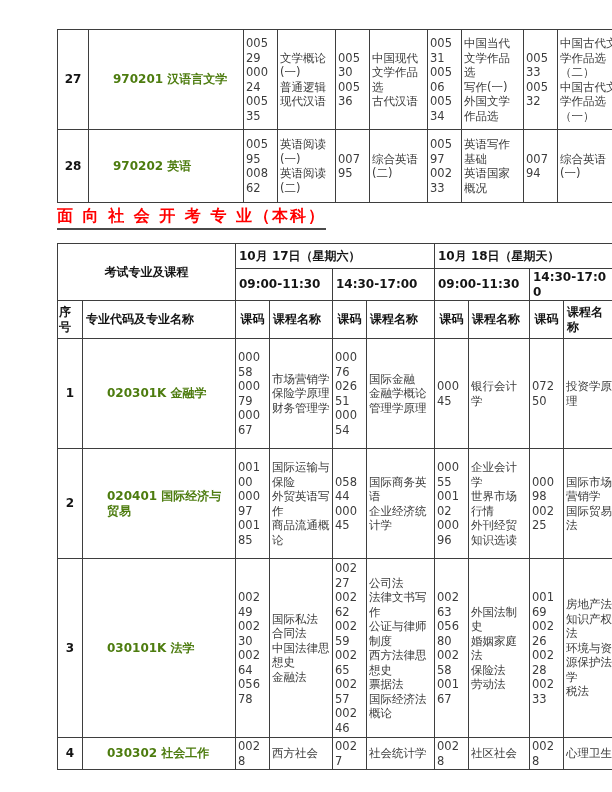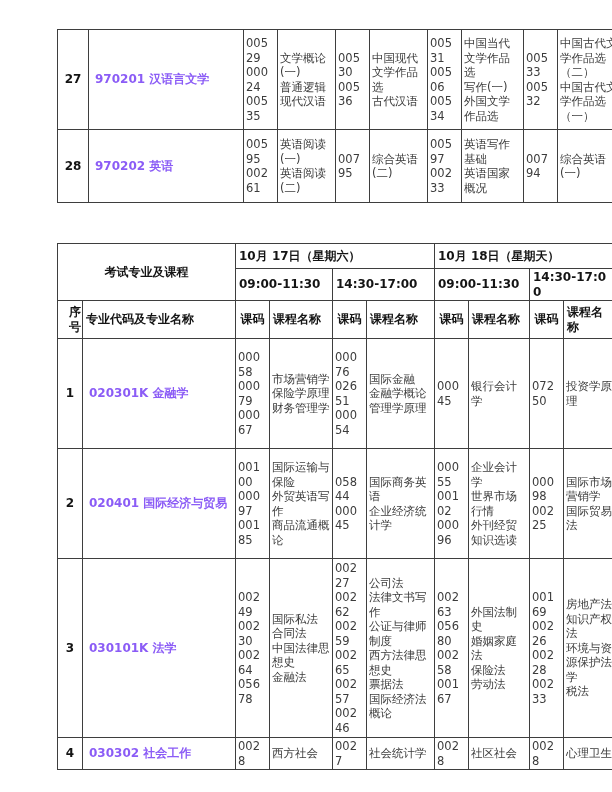--- a/index.html
+++ b/index.html
@@ -13,24 +13,24 @@
   .t1 { left:57px; top:29px; width:565px; }
   .t2 { left:57px; top:243px; width:558px; }
   .t td, .t th {
     border:1px solid #3e3e3e; vertical-align:middle;
     font-size:11.5px; line-height:14.5px; color:#3c3c3c;
     padding:1px 2px; text-align:left;
     word-break:break-all; white-space:pre-line; font-weight:normal;
     overflow:hidden;
   }
   .t td.sq { text-align:center; font-weight:bold; color:#141414; font-size:12px;margin-left:9px; }
-  .t td.mj { font-weight:bold; color:#8b5cf6; font-size:12px; padding-left:6px; word-break:normal; }
+  .t td.mj { font-weight:bold; color:#4d7c0f; font-size:12px; padding-left:24px; word-break:normal; }
   .t th { font-weight:bold; color:#141414; font-size:12px; padding:1px 3px; }
   .t th.group { text-align:center; }
-  .t th.seqh  { text-align:right; padding:1px 1px; }
+  .t th.seqh  { text-align:left; padding:1px 1px; }
   .t th.codeh { text-align:center; padding:4px 1px; }
   .heading {
     position:absolute; left:57px; top:206px;
     font-size:16px; font-weight:bold; letter-spacing:2px;
     color:#ff0000; border-bottom:2px solid #4a4a4a; padding-bottom:1px;
   }
 </style>
 </head>
 <body>
 
@@ -71,35 +71,36 @@
 外国文学作品选</td>
         <td>00533
 00532</td>
         <td>中国古代文学作品选（二）
 中国古代文学作品选（一）</td>
       </tr>
       <tr style="height:73px">
         <td class="sq">28</td>
         <td class="mj">970202 英语</td>
         <td>00595
-00261</td>
+00862</td>
         <td>英语阅读(一)
 英语阅读(二)</td>
         <td>00795</td>
         <td>综合英语(二)</td>
         <td>00597
 00233</td>
         <td>英语写作基础
 英语国家概况</td>
         <td>00794</td>
         <td>综合英语(一)</td>
       </tr>
     </tbody>
   </table>
 
+  <div class="heading">面 向 社 会 开 考 专 业（本科）</div>
 
   <table class="t t2">
     <colgroup>
       <col style="width:25px">
         <col style="width:153px">
       <col style="width:34px">
         <col style="width:63px">
       <col style="width:34px">
         <col style="width:68px">
       <col style="width:34px">

